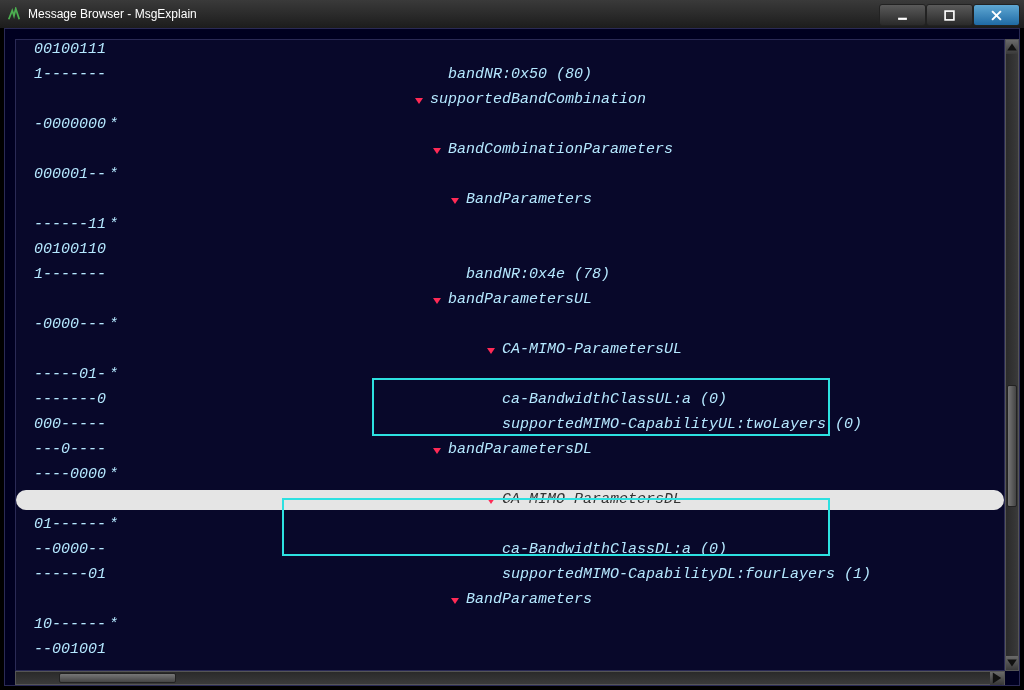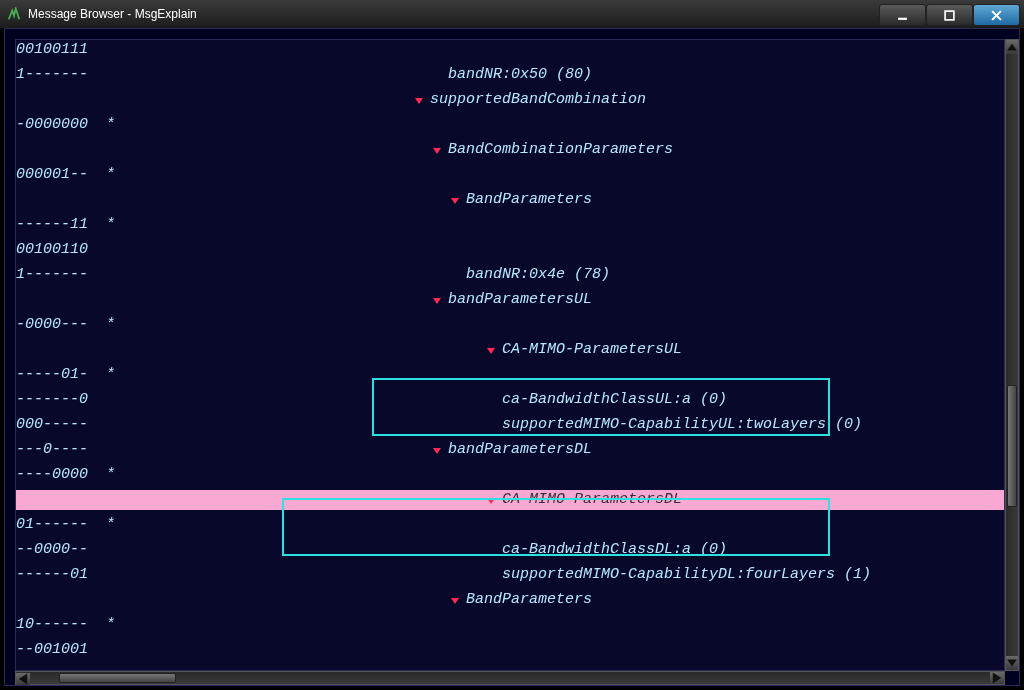--- a/index.html
+++ b/index.html
@@ -1,35 +1,35 @@
 <!DOCTYPE html>
 <html><head>
 <meta charset="utf-8">
 <style>
   html, body { margin:0; padding:0; width:1024px; height:690px; overflow:hidden; font-family:"Segoe UI", Tahoma, sans-serif; background:#0a0a1a; }
-  .window { position:relative; width:1024px; height:690px; background:#000; box-sizing:border-box; }
+  .window { position:relative; width:1024px; height:690px; background:#000; box-sizing:border-box;text-align:right; }
   .titlebar { height:28px; background:linear-gradient(to bottom,#3a3a3a,#1c1c1c); display:flex; align-items:center; color:#fff; font-size:12px; }
   .titlebar .icon { width:16px; height:16px; margin:0 6px 0 6px; display:flex; align-items:center; justify-content:center; }
   .titlebar .icon svg { width:14px; height:14px; }
   .titlebar .title { flex:0 0 auto; }
   .titlebar .spacer { flex:1 1 auto; }
   .winctrls { display:flex; height:20px; margin-right:4px; }
   .winbtn { width:45px; height:20px; margin-left:0; background:linear-gradient(to bottom,#5a5a5a,#2a2a2a); border:1px solid #222; border-radius:3px; display:flex; align-items:center; justify-content:center; }
   .winbtn.close { background:linear-gradient(to bottom,#5fa8d3,#1f6aa5); }
   .winbtn svg { width:11px; height:11px; }
   .outerframe { position:absolute; top:28px; left:4px; right:4px; bottom:4px; border:1px solid #2a2a55; background:#000020; }
   .viewport { position:absolute; top:10px; left:10px; right:14px; bottom:14px; border:1px solid #2a2a55; background:#08082a; overflow:hidden;font-style:italic; }
   .content { position:relative; font-family:"Courier New", monospace; font-size:15px; line-height:20px; color:#b5e8ff; white-space:pre; padding:4px 0 0 4px; }
   .row { display:flex; align-items:center; height:20px; }
   .bits  { display:inline-block; width:90px; color:#b5e8ff; }
   .star  { display:inline-block; width:12px; color:#b5e8ff; }
   .ind   { display:inline-block; }
   .arrow { display:inline-flex; width:14px; height:14px; align-items:center; justify-content:center; margin-right:4px; position:relative; top:1px; }
   .arrow svg { width:10px; height:10px; }
-  .hl { background:#f9a8d4; color:#333; }
+  .hl { background:#e5e5e5; color:#333;border-radius:10px; }
   .hl .bits,.hl .star,.hl .ind,.hl .arrow { color:#333; }
   .boxSel { position:absolute; border:2px solid #2de1e1; pointer-events:none; }
   .vscroll { position:absolute; top:10px; right:0; width:14px; bottom:14px; background:linear-gradient(to right,#2a2a2a,#3a3a3a); border:1px solid #555; box-sizing:border-box; }
   .vscroll .btn { height:14px; background:linear-gradient(to bottom,#6a6a6a,#3a3a3a); display:flex; align-items:center; justify-content:center; }
   .vscroll .track { position:absolute; top:14px; bottom:14px; left:0; right:0; }
   .vscroll .thumb { position:absolute; left:1px; right:1px; top:55%; height:20%; background:linear-gradient(to right,#777,#444); border:1px solid #222; border-radius:2px; }
   .vscroll .btn.bot { position:absolute; bottom:0; left:0; right:0; }
   .hscroll { position:absolute; left:10px; right:14px; bottom:0; height:14px; background:linear-gradient(to bottom,#2a2a2a,#3a3a3a); border:1px solid #555; box-sizing:border-box; }
   .hscroll .btn { width:14px; height:100%; background:linear-gradient(to bottom,#6a6a6a,#3a3a3a); display:inline-flex; align-items:center; justify-content:center; }
   .hscroll .track { position:absolute; left:14px; right:14px; top:0; bottom:0; }

